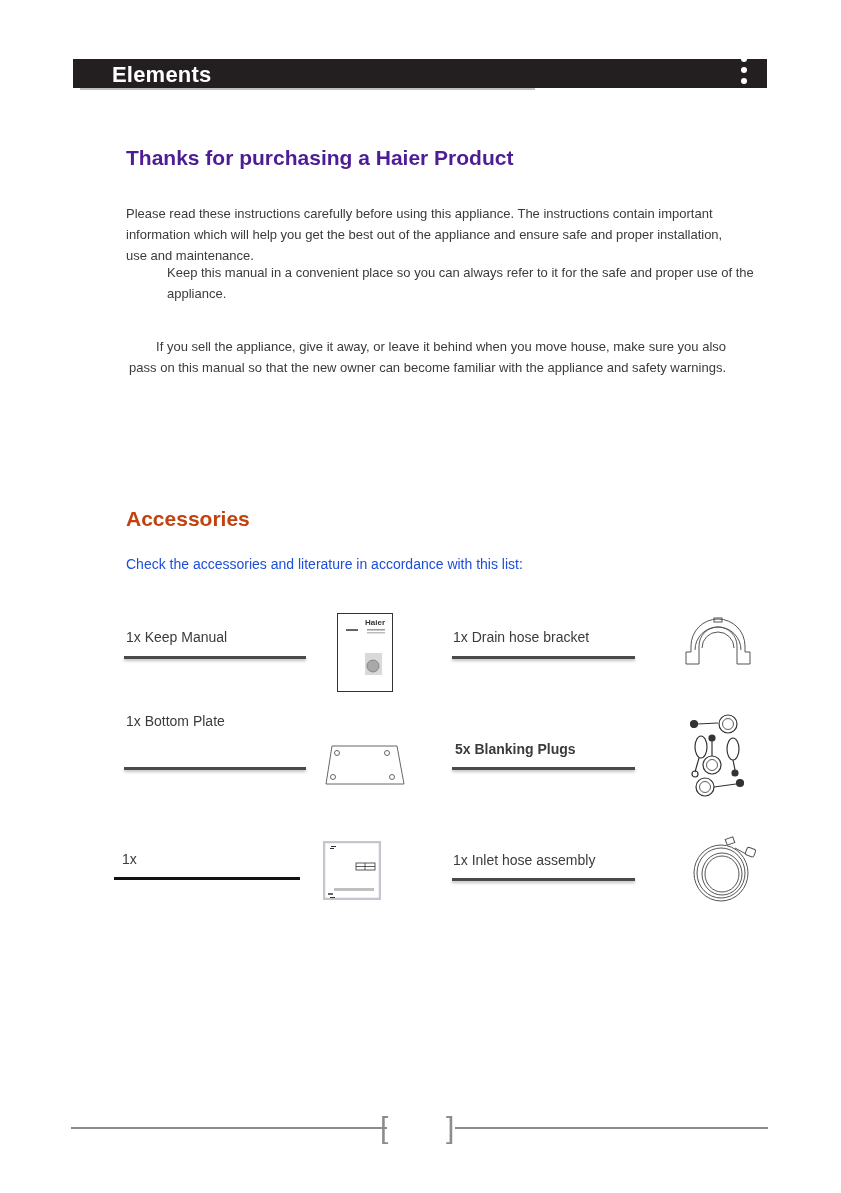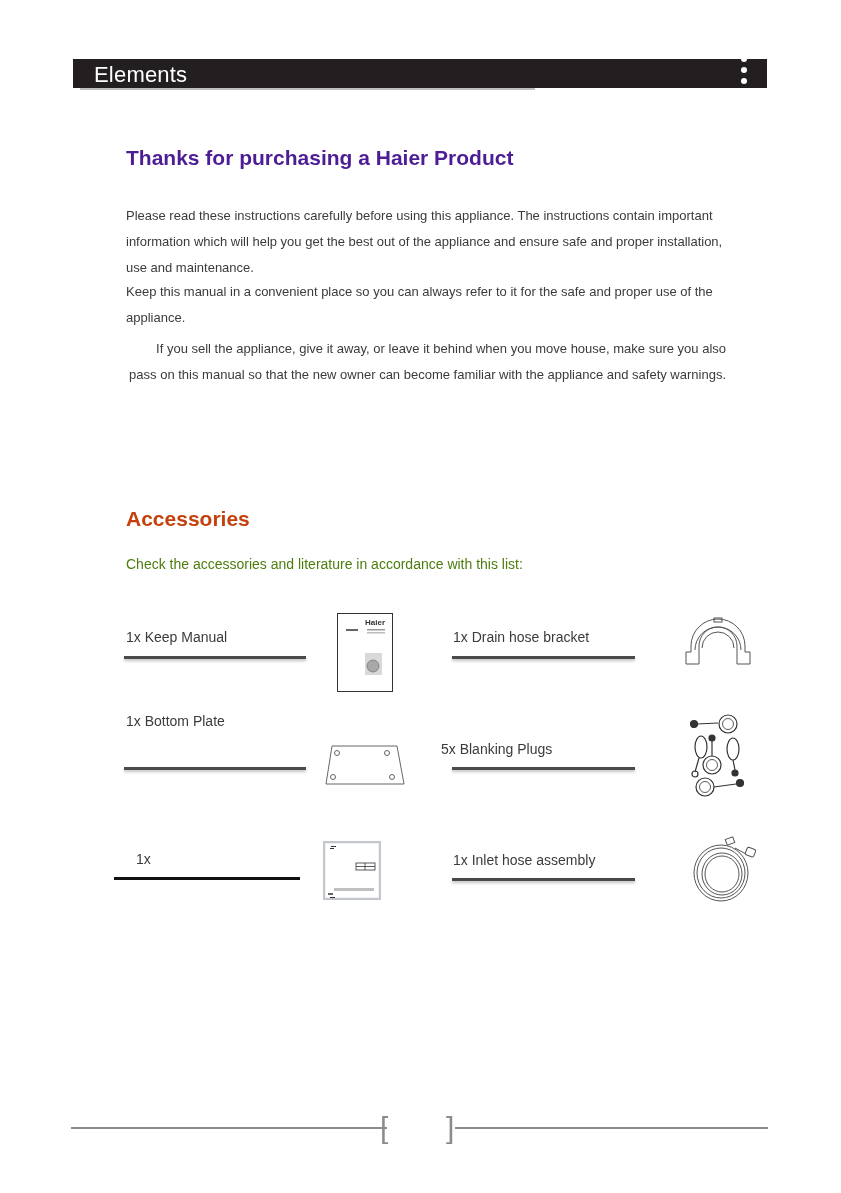--- a/index.html
+++ b/index.html
@@ -1,27 +1,27 @@
 <!DOCTYPE html>
 <html><head>
 <meta charset="utf-8">
 <style>
   html, body { margin:0; padding:0; background:#ffffff; }
   body { width:841px; height:1193px; position:relative; overflow:hidden;
          font-family:"Liberation Sans", sans-serif; color:#3b3b3b; }
   .header-bar { position:absolute; left:73px; top:59px; width:694px; height:29px; background:#231f20; }
   .header-shadow { position:absolute; left:80px; top:88px; width:455px; height:2px; background:#bdbdbd; }
-  .header-title { position:absolute; left:94px; top:59px; height:29px; line-height:32px;
-                  color:#ffffff; font-weight:normal; font-size:22px; letter-spacing:0.2px; }
+  .header-title { position:absolute; left:112px; top:59px; height:29px; line-height:32px;
+                  color:#ffffff; font-weight:bold; font-size:22px; letter-spacing:0.2px; }
   .header-dots { position:absolute; left:740px; top:56px; width:8px; height:34px; }
   .header-dots span { display:block; width:6px; height:6px; border-radius:50%; background:#fff; margin:0 auto 5px; }
   .h1 { position:absolute; left:126px; top:146px; font-size:21px; font-weight:bold; color:#4c1d95; }
-  .para { position:absolute; left:126px; width:600px; font-size:13px; line-height:26px; color:#3b3b3b; }
+  .para { position:absolute; left:126px; width:600px; font-size:13px; line-height:21px; color:#3b3b3b; }
   .h2 { position:absolute; left:126px; top:507px; font-size:21px; font-weight:bold; color:#c2410c; }
-  .intro { position:absolute; left:126px; top:556px; font-size:14px; color:#4d7c0f; }
+  .intro { position:absolute; left:126px; top:556px; font-size:14px; color:#1d4ed8; }
   .acc-label { position:absolute; font-size:14px; color:#3b3b3b; }
   .acc-rule { position:absolute; height:3px; background:#4a4a4a; box-shadow:0 2px 3px rgba(0,0,0,0.25); }
   .acc-rule.dark { background:#111; box-shadow:none; }
   .acc-img { position:absolute; }
   .footer-line { position:absolute; top:1127px; height:2px; background:#8c8c8c; }
   .footer-bracket { position:absolute; top:1113px; font-size:30px; color:#8c8c8c; line-height:30px; }
   .page-num { position:absolute; left:400px; top:1115px; width:45px; text-align:center; font-size:14px; color:#555; }
 </style>
 </head>
 <body>
@@ -30,21 +30,21 @@
 <div class="header-shadow"></div>
 <div class="header-title">Elements</div>
 <div class="header-dots">
     <span></span>
     <span></span>
     <span></span>
   </div>
 
 <div class="h1">Thanks for purchasing a Haier Product</div>
 <div class="para" style="top:203px;">Please read these instructions carefully before using this appliance. The instructions contain important information which will help you get the best out of the appliance and ensure safe and proper installation, use and maintenance.</div>
-<div class="para" style="top:279px;">Keep this manual in a convenient place so you can always refer to it for the safe and proper use of the appliance.</div>
+<div class="para" style="top:262px;margin-left:41px;">Keep this manual in a convenient place so you can always refer to it for the safe and proper use of the appliance.</div>
 <div class="para" style="top:336px;text-align:right;">If you sell the appliance, give it away, or leave it behind when you move house, make sure you also pass on this manual so that the new owner can become familiar with the appliance and safety warnings.</div>
 
 <div class="h2">Accessories</div>
 <div class="intro">Check the accessories and literature in accordance with this list:</div>
 
 <div class="acc-label" style="left:126px;top:629px;">1x Keep Manual</div>
 <div class="acc-rule" style="left:124px;top:656px;width:182px;"></div>
 <svg class="acc-img" style="left:337px;top:613px;" width="57" height="80">
   <rect x="0.5" y="0.5" width="55" height="78" fill="#fff" stroke="#333" stroke-width="1"></rect>
   <text x="38" y="12" font-size="8" font-weight="bold" font-family="Liberation Sans, sans-serif" fill="#333" text-anchor="middle">Haier</text>
@@ -71,21 +71,21 @@
 <svg class="acc-img" style="left:324px;top:744px;" width="82" height="44">
   <g fill="none" stroke="#666" stroke-width="1">
     <path d="M8 2 L73 2 L80 40 L2 40 Z"></path>
     <circle cx="13" cy="9" r="2.5"></circle>
     <circle cx="63" cy="9" r="2.5"></circle>
     <circle cx="9" cy="33" r="2.5"></circle>
     <circle cx="68" cy="33" r="2.5"></circle>
   </g>
 </svg>
 
-<div class="acc-label" style="left:441px;top:741px;">5x Blanking Plugs</div>
+<div class="acc-label" style="left:455px;top:741px;font-weight:bold;">5x Blanking Plugs</div>
 <div class="acc-rule" style="left:452px;top:767px;width:183px;"></div>
 <svg class="acc-img" style="left:690px;top:712px;" width="58" height="86">
   <g fill="none" stroke="#333" stroke-width="1.2">
     <circle cx="4" cy="12" r="3.5" fill="#333"></circle>
     <line x1="7" y1="12" x2="28" y2="11"></line>
     <circle cx="38" cy="12" r="9"></circle>
     <circle cx="38" cy="12" r="5.5" stroke-width="0.8"></circle>
     <ellipse cx="11" cy="35" rx="6" ry="11"></ellipse>
     <line x1="9" y1="46" x2="5" y2="60"></line>
     <circle cx="5" cy="62" r="3"></circle>
@@ -96,21 +96,21 @@
     <ellipse cx="43" cy="37" rx="6" ry="11"></ellipse>
     <line x1="43" y1="48" x2="45" y2="58"></line>
     <circle cx="45" cy="61" r="3" fill="#333"></circle>
     <circle cx="15" cy="75" r="9"></circle>
     <circle cx="15" cy="75" r="5.5" stroke-width="0.8"></circle>
     <line x1="24" y1="75" x2="46" y2="72"></line>
     <circle cx="50" cy="71" r="3.5" fill="#333"></circle>
   </g>
 </svg>
 
-<div class="acc-label" style="left:122px;top:851px;margin-left:14px;">1x</div>
+<div class="acc-label" style="left:122px;top:851px;">1x</div>
 <div class="acc-rule dark" style="left:114px;top:877px;width:186px;"></div>
 <svg class="acc-img" style="left:323px;top:841px;" width="58" height="59">
   <rect x="1" y="1" width="56" height="57" fill="#fff" stroke="#c3c6cc" stroke-width="2.5"></rect>
   <rect x="8" y="5" width="5" height="1" fill="#333"></rect>
   <rect x="7" y="7" width="4" height="1" fill="#333"></rect>
   <g fill="none" stroke="#333" stroke-width="0.8">
     <rect x="33" y="22" width="19" height="7"></rect>
     <line x1="33" y1="25.5" x2="52" y2="25.5"></line>
     <line x1="42" y1="22" x2="42" y2="29"></line>
   </g>

